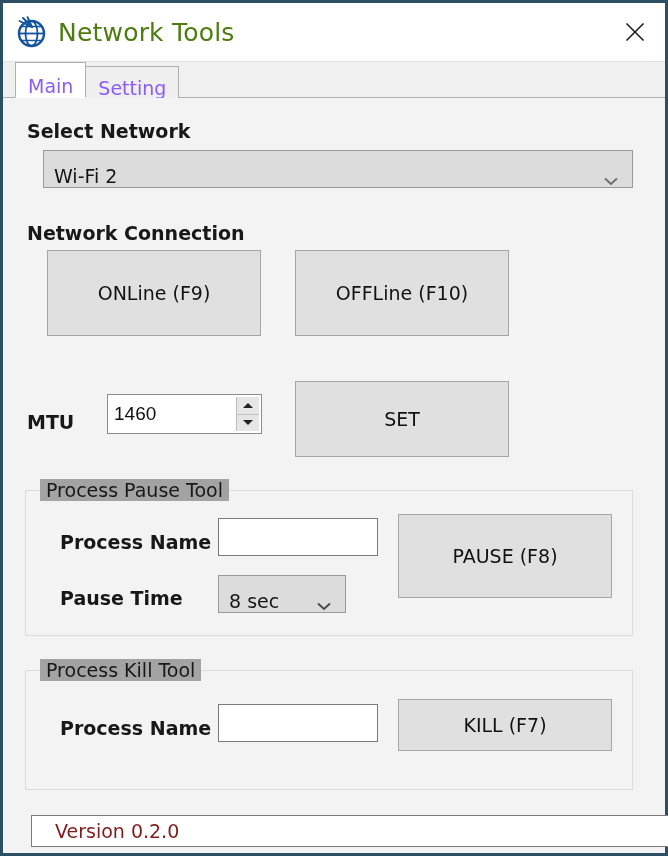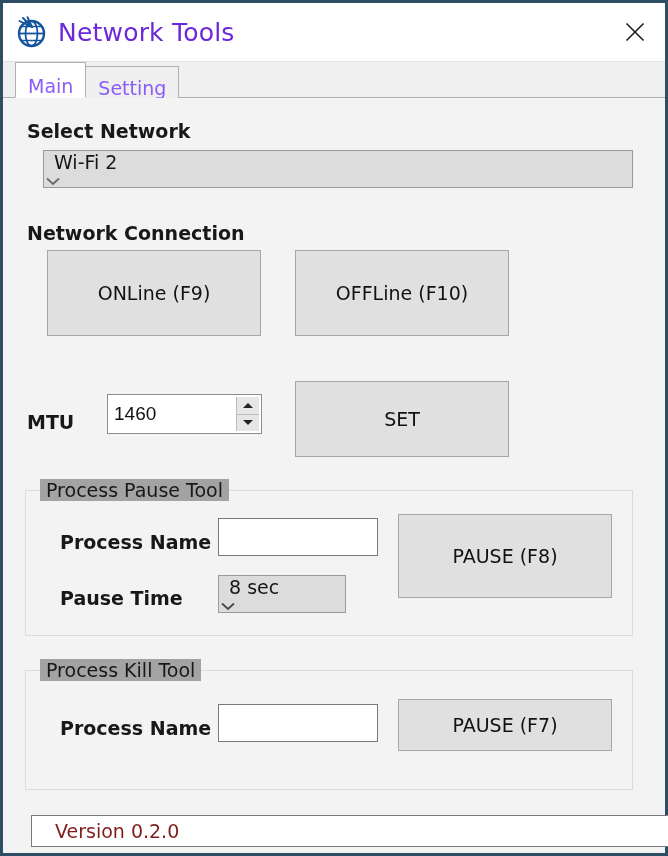--- a/index.html
+++ b/index.html
@@ -39,21 +39,21 @@
   }
   .app-icon {
     width: 34px;
     height: 34px;
     margin-left: 11px;
     margin-right: 10px;
     flex: 0 0 auto;
   }
   .app-title {
     font-size: 25px;
-    color: #6d28d9;
+    color: #4d7c0f;
     font-family: "DejaVu Sans", sans-serif;
     letter-spacing: 0.2px;
     white-space: nowrap;
   }
   .close-btn {
     position: absolute;
     right: 0; top: 0;
     width: 60px;
     height: 57px;
     display: flex;
@@ -116,23 +116,22 @@
     font-weight: bold;
   }
 
   
   .combo {
     position: absolute;
     box-sizing: border-box;
     background: #dcdcdc;
     border: 1px solid #9a9a9a;
     display: flex;
-    align-items: flex-start;
+    align-items: flex-end;
     cursor: pointer;
-    flex-direction: column;
   }
   .combo .val {
     font-size: 19px;
     color: #161616;
     padding-left: 10px;
     white-space: nowrap;
     flex: 1 1 auto;
   }
   .combo .chev {
     flex: 0 0 auto;
@@ -355,21 +354,21 @@
       <div class="btn" style="left:372px; top:23px; width:214px; height:84px;">PAUSE (F8)</div>
     </div>
 
     <div class="group" style="left:22px; top:572px; width:608px; height:120px;">
       <span class="gtitle">Process Kill Tool</span>
 
       <div class="lbl" style="left:34px; top:46px;">Process Name</div>
 
       <input class="txt" style="left: 192px; top: 33px; width: 160px; height: 38px;" type="text" placeholder="">
 
-      <div class="btn" style="left:372px; top:28px; width:214px; height:52px;">PAUSE (F7)</div>
+      <div class="btn" style="left:372px; top:28px; width:214px; height:52px;">KILL (F7)</div>
     </div>
 
   </div>
 
   <div class="statusbar">
     <div class="sfield">Version 0.2.0</div>
   </div>
 
 </div>
 

